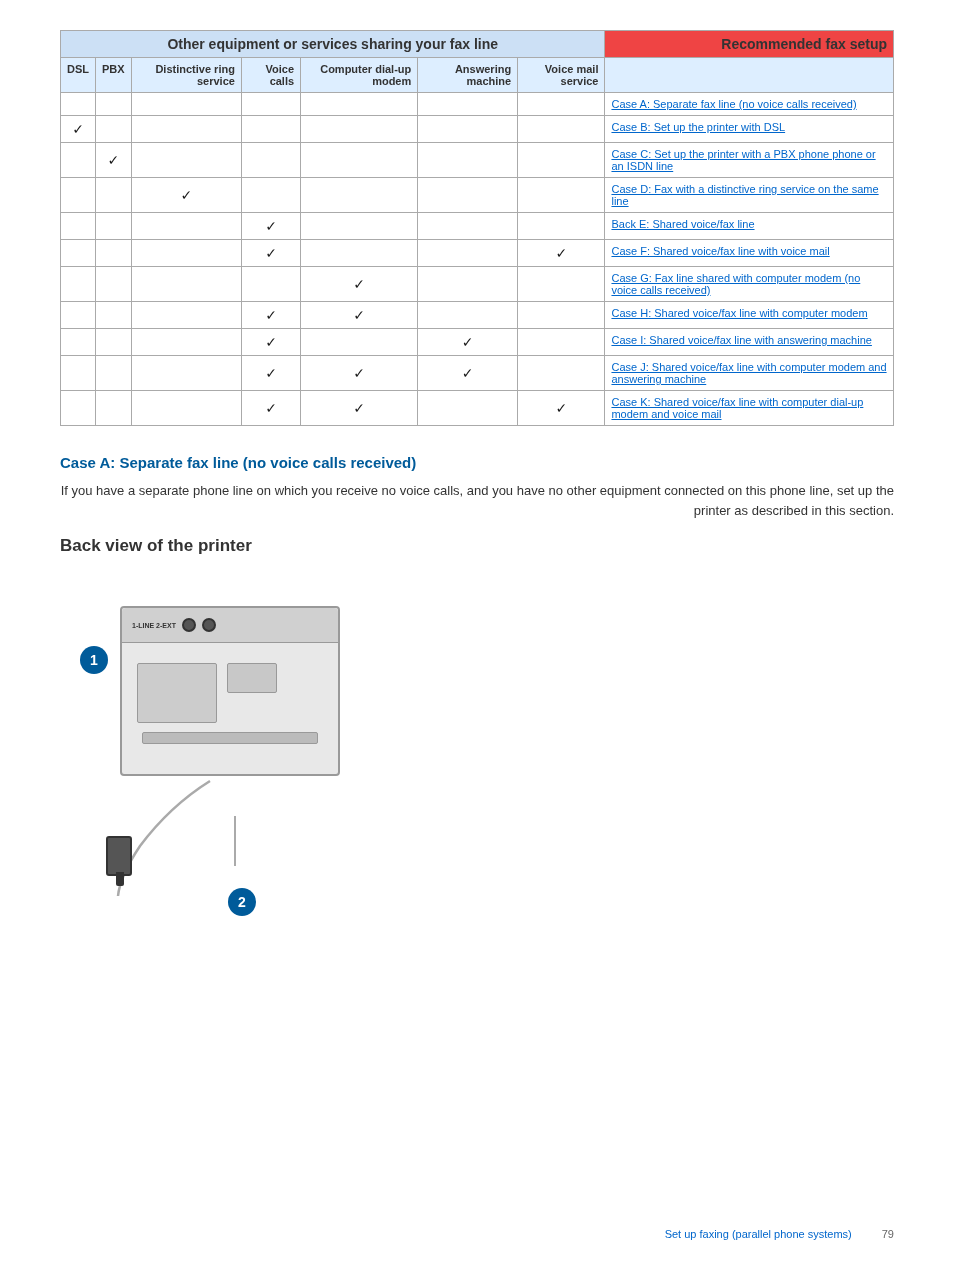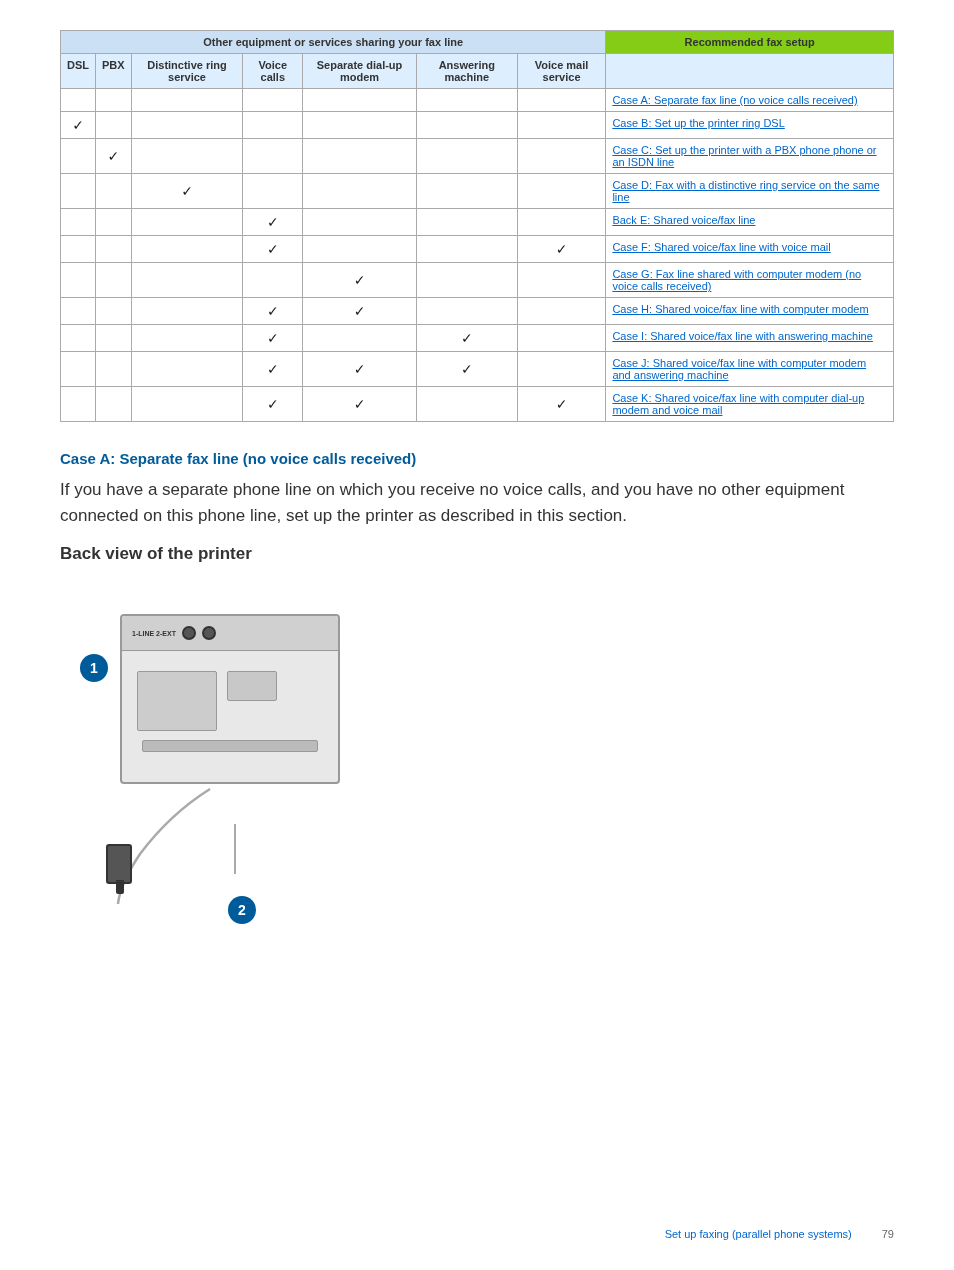--- a/index.html
+++ b/index.html
@@ -21,35 +21,35 @@
       font-size: 11px;
     }
     .fax-table th, .fax-table td {
       border: 1px solid #aaa;
       padding: 5px 6px;
       vertical-align: top;
     }
     .fax-table thead tr:first-child th {
       background-color: #ddeeff;
       font-weight: bold;
-      font-size: 11px;
+      font-size: 14px;
     }
     .fax-table thead tr:first-child th.header-other {
       background-color: #cce0f5;
       border-bottom: none;
     }
     .fax-table thead tr:first-child th.header-recommended {
-      background-color: #84cc16;
-      text-align: center;
+      background-color: #ef4444;
+      text-align: right;
       border-bottom: none;
     }
     .fax-table thead tr.col-headers th {
       background-color: #ddeeff;
       font-weight: bold;
-      text-align: center;
+      text-align: right;
     }
     .fax-table tbody td {
       text-align: center;
       vertical-align: middle;
     }
     .fax-table tbody td.link-cell {
       text-align: left;
       vertical-align: top;
     }
     .fax-table tbody td a {
@@ -63,24 +63,25 @@
     }
 
     
     .section-heading {
       color: #005b9a;
       font-size: 15px;
       font-weight: bold;
       margin-bottom: 10px;
     }
     .section-body {
-      font-size: 17px;
+      font-size: 13px;
       color: #333;
       line-height: 1.5;
       margin-bottom: 16px;
+      text-align: right;
     }
     .back-view-label {
       font-weight: bold;
       font-size: 17px;
       margin-bottom: 10px;
     }
 
     
     .printer-diagram {
       position: relative;
@@ -226,21 +227,21 @@
   <thead>
     <tr>
       <th colspan="7" class="header-other">Other equipment or services sharing your fax line</th>
       <th class="header-recommended">Recommended fax setup</th>
     </tr>
     <tr class="col-headers">
       <th>DSL</th>
       <th>PBX</th>
       <th>Distinctive ring service</th>
       <th>Voice calls</th>
-      <th>Separate dial-up modem</th>
+      <th>Computer dial-up modem</th>
       <th>Answering machine</th>
       <th>Voice mail service</th>
       <th></th>
     </tr>
   </thead>
   <tbody id="table-body">
   <tr>
         <td></td>
         <td></td>
         <td></td>
@@ -251,21 +252,21 @@
         <td class="link-cell"><a href="#case-a">Case A: Separate fax line (no voice calls received)</a></td>
       </tr>
       <tr>
         <td><span class="check-mark">✓</span></td>
         <td></td>
         <td></td>
         <td></td>
         <td></td>
         <td></td>
         <td></td>
-        <td class="link-cell"><a href="#case-b">Case B: Set up the printer ring DSL</a></td>
+        <td class="link-cell"><a href="#case-b">Case B: Set up the printer with DSL</a></td>
       </tr>
       <tr>
         <td></td>
         <td><span class="check-mark">✓</span></td>
         <td></td>
         <td></td>
         <td></td>
         <td></td>
         <td></td>
         <td class="link-cell"><a href="#case-c">Case C: Set up the printer with a PBX phone phone or an ISDN line</a></td>

